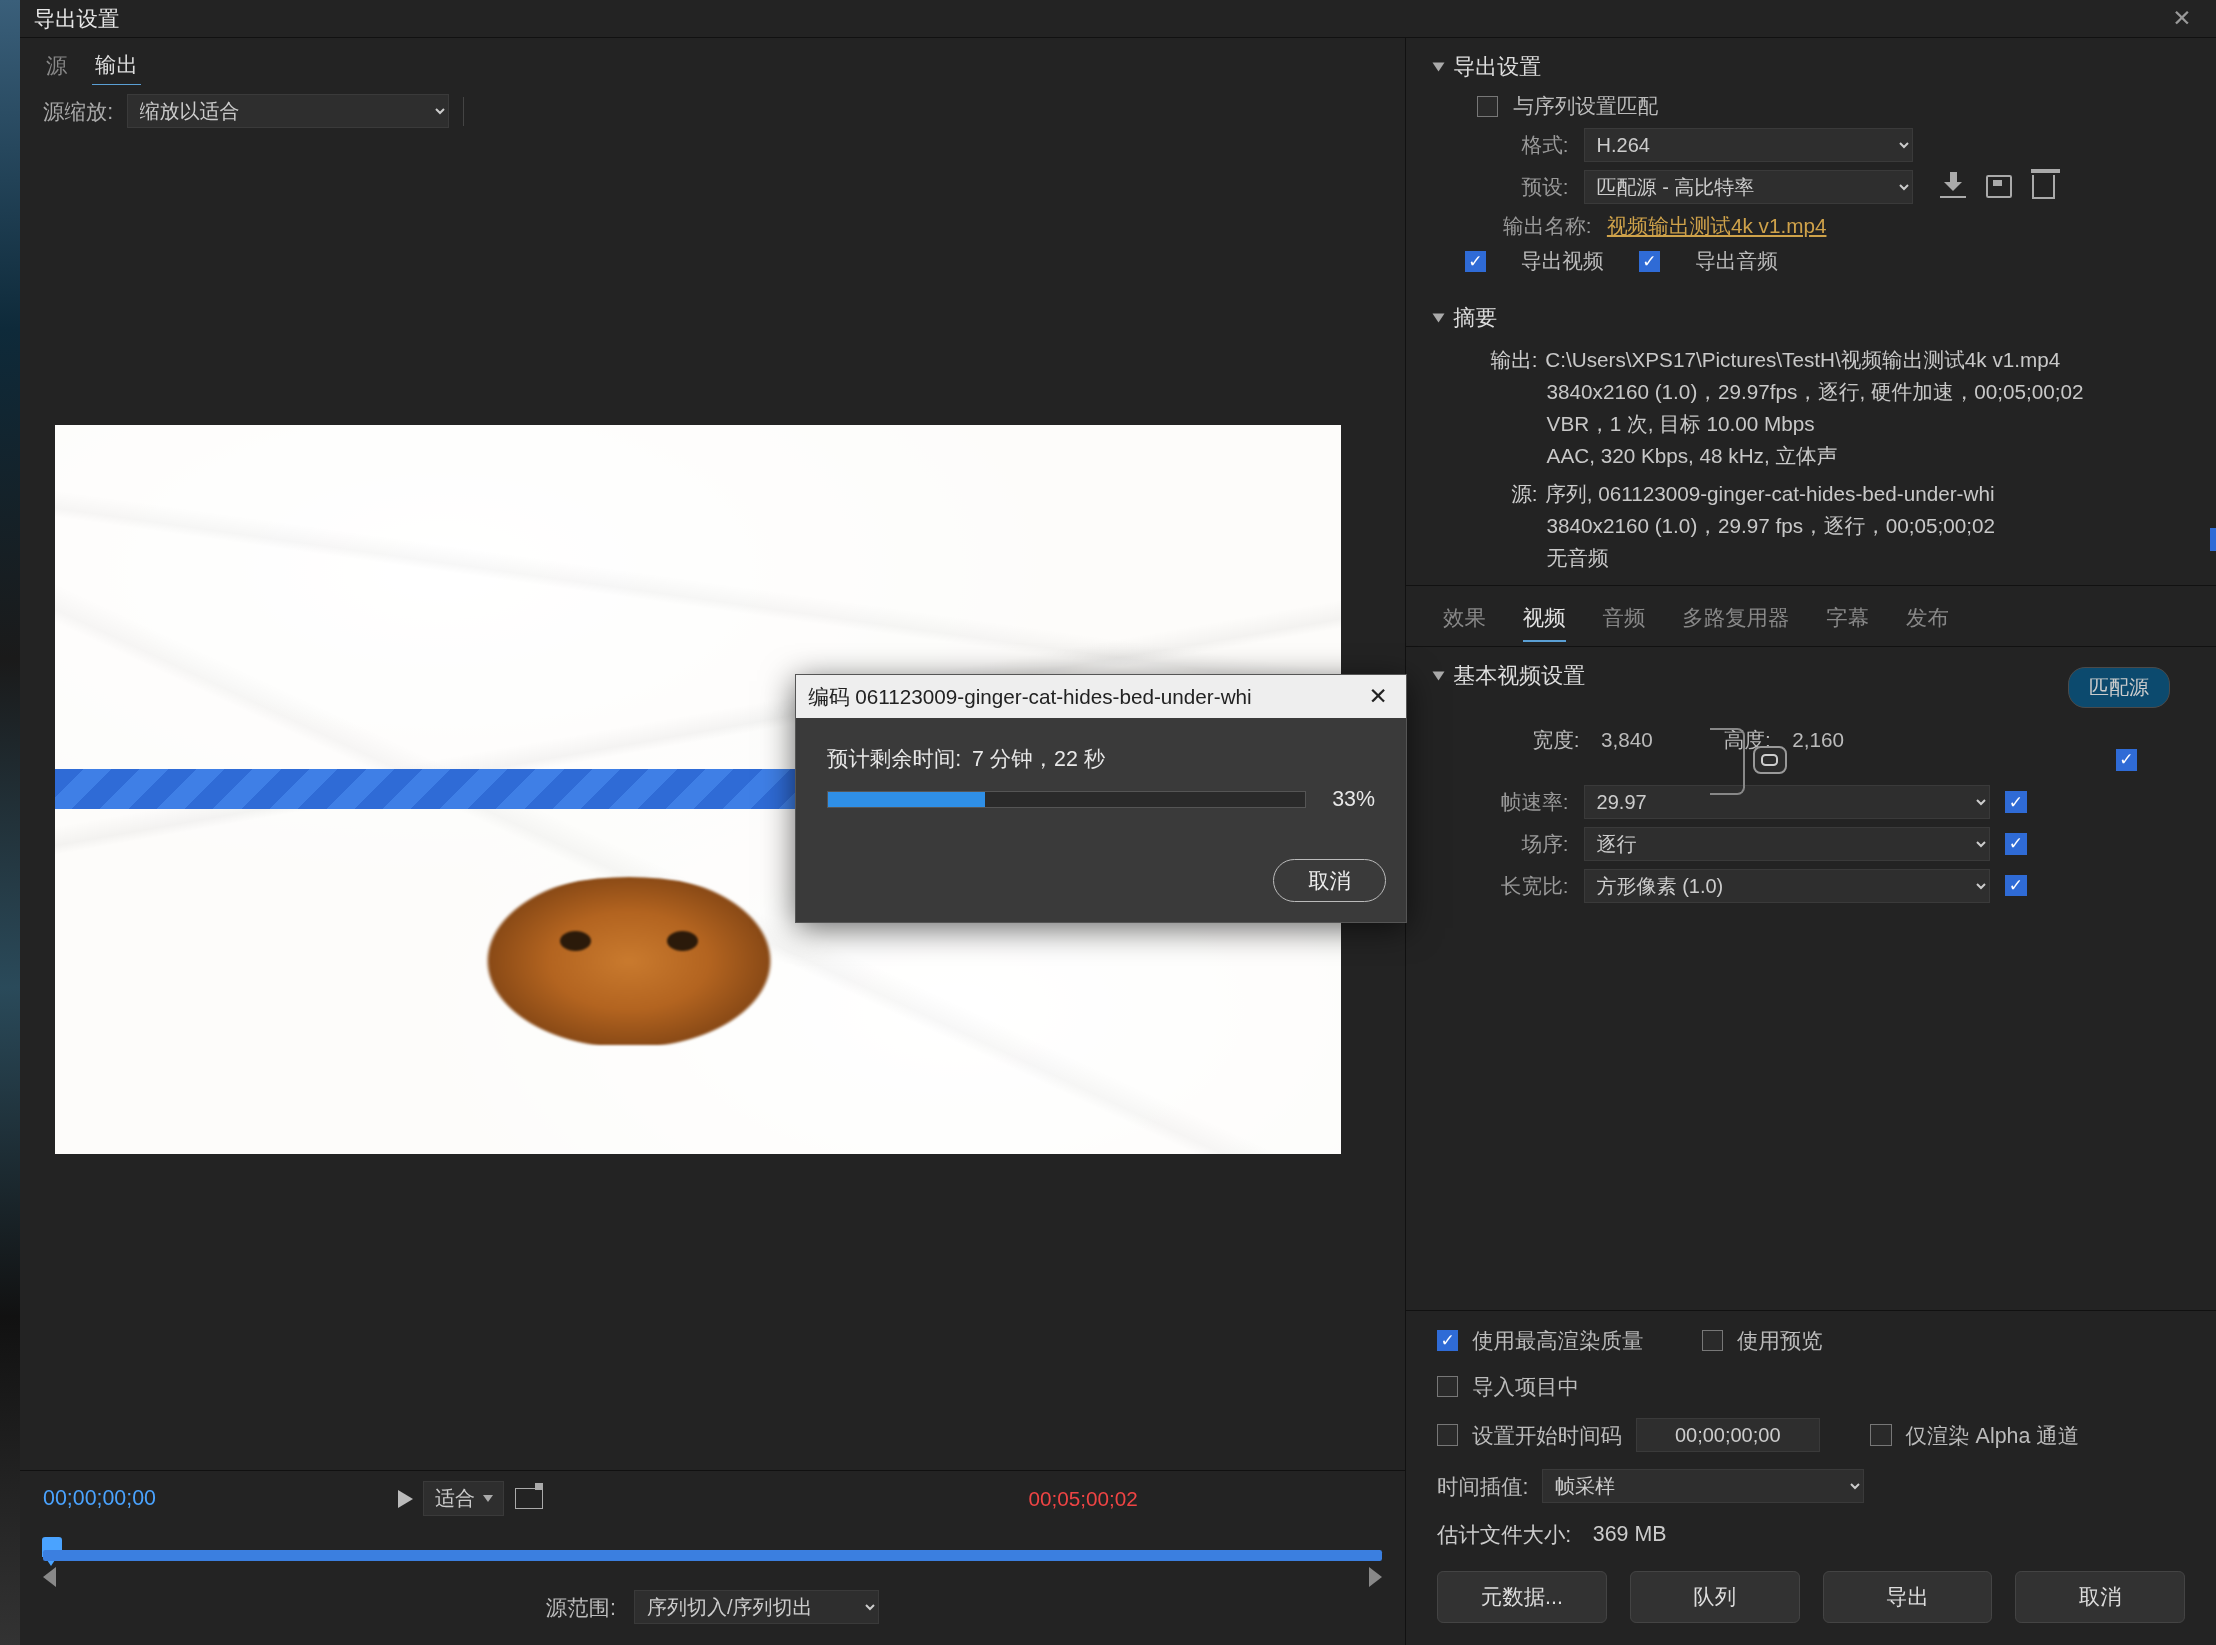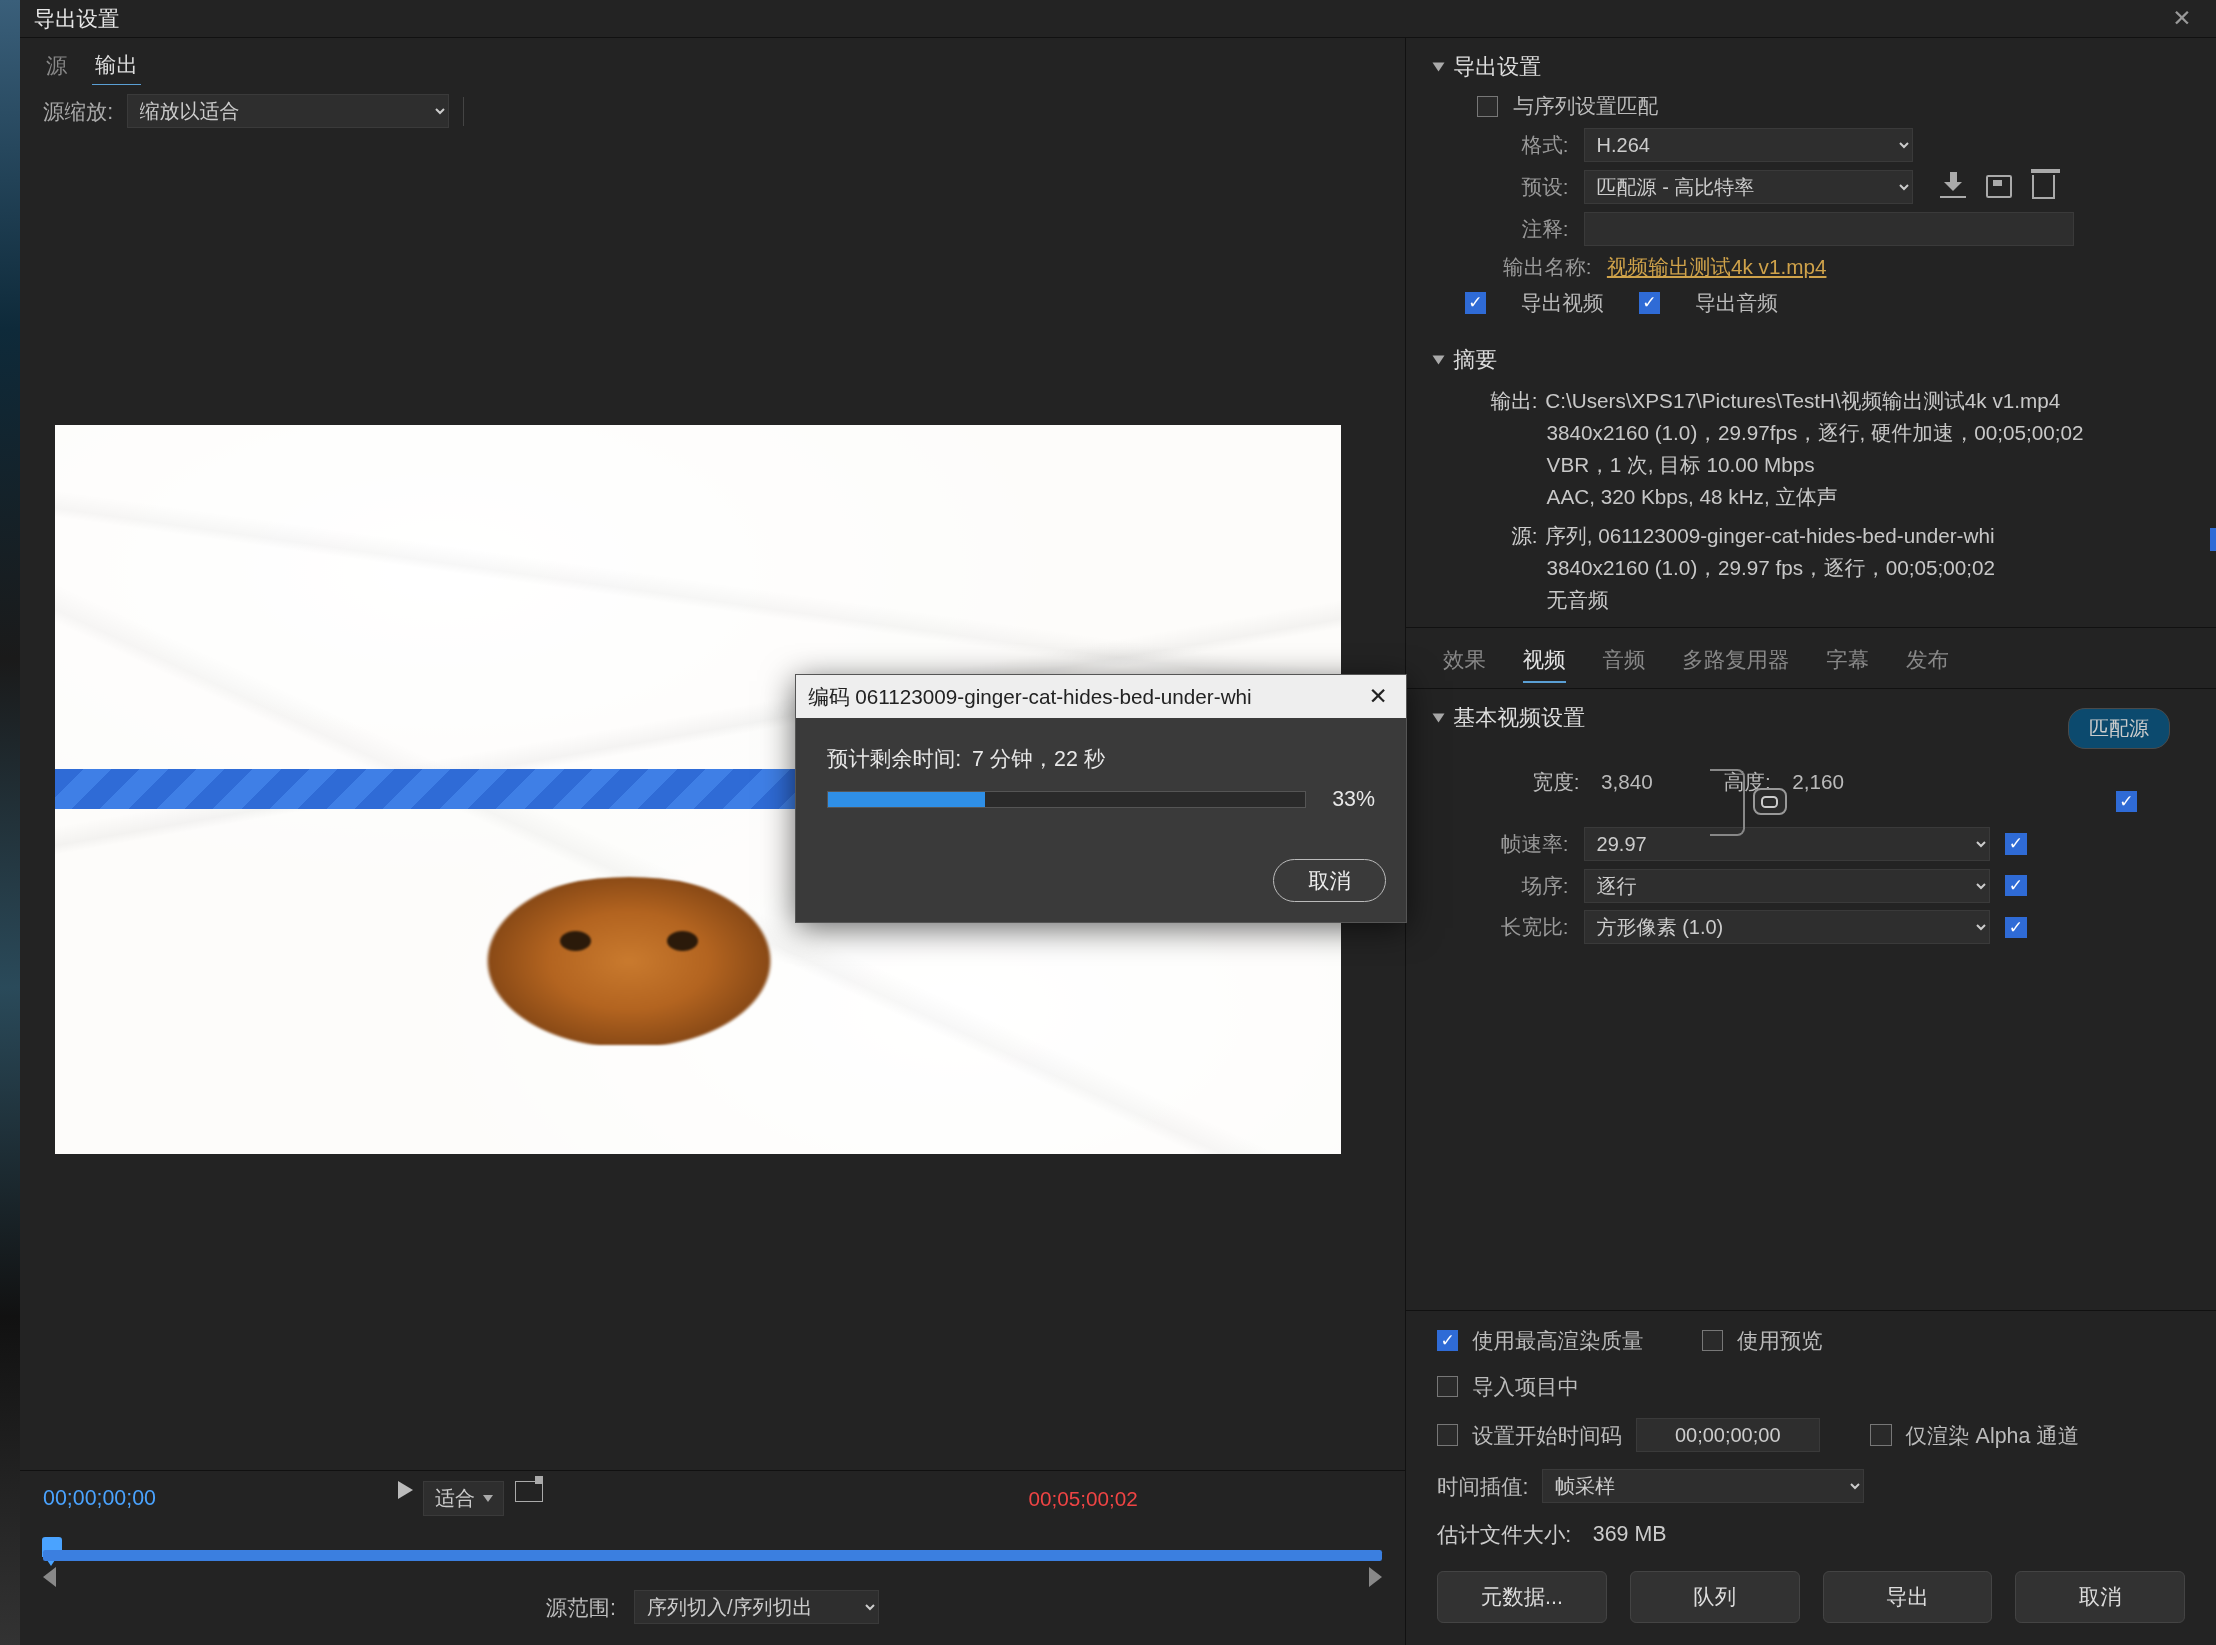--- a/index.html
+++ b/index.html
@@ -49,21 +49,21 @@
 
 .analysis-bar { position:absolute; left:35px; top:635px; width:1286px; height:40px;
   background:repeating-linear-gradient(135deg,#2f6bd6 0 20px,#3f7fe6 20px 40px); display:flex; align-items:center; justify-content:flex-end; padding-right:18.4px; color:#fff; font-size:20px; }
 .analysis-bar span { filter:drop-shadow(0 0 1.5px #000); }
 
 
 .transport { height:176px; background:#232323; border-top:1.5px solid #111; display:flex; flex-direction:column; color:#ccc; }
 .transport-row1 { display:flex; align-items:center; height:55px; padding:0 23px; gap:15.3px; }
 .tc { font-size:21.4px; color:#4aa3ff; }
 .tc.right { color:#ef4444; margin-left:auto;text-align:center; }
-.tr-center { flex:1; display:flex; align-items:flex-start; justify-content:center; gap:10.7px; }
+.tr-center { flex:1; display:flex; align-items:center; justify-content:center; gap:10.7px; }
 .tr-center .play { width:0;height:0;border-left:15.3px solid #bbb;border-top:9.2px solid transparent;border-bottom:9.2px solid transparent; }
 .tr-select { background:#2e2e2e; border:0.8px solid #3a3a3a; padding:3.1px 10.7px; font-size:20px; color:#ccc; display:flex; align-items:center; gap:7.7px; }
 .chev { width:0;height:0;border-left:5.4px solid transparent;border-right:5.4px solid transparent;border-top:7.7px solid #aaa; }
 .outset-icon { width:27.6px; height:21.4px; border:1.5px solid #aaa; position:relative; }
 .outset-icon::after { content:""; position:absolute; right:-1.5px; top:-6.1px; width:7.7px;height:7.7px;background:#aaa; }
 
 .timeline { height:51px; margin:3.1px 23px 0 23px; position:relative; }
 .timeline-track { position:absolute; left:0; right:0; top:21.4px; height:10.7px; background:#3b7fe0; border-radius:2.3px; }
 .timeline-head  { position:absolute; left:-1.5px; top:7.7px; width:20px; height:20px; background:#4aa3ff; border-radius:3.1px 3.1px 0 0; }
 .timeline-head::after { content:""; position:absolute; left:3.8px; top:20px; width:0;height:0;border-left:6.1px solid transparent;border-right:6.1px solid transparent;border-top:9.2px solid #4aa3ff; }
@@ -218,24 +218,20 @@
         <div class="row">
           <label>预设:</label>
           <select><option>匹配源 - 高比特率</option></select>
           <div class="icn-row">
             <span class="icon download"></span>
             <span class="icon save"></span>
             <span class="icon trash"></span>
           </div>
         </div>
         <div class="row">
-          <label>注释:</label>
-          <input type="text" style="flex: 0 0 490px;">
-        </div>
-        <div class="row">
           <label style="min-width:115px">输出名称:</label>
           <span style="color:#cfa24a;text-decoration:underline">视频输出测试4k v1.mp4</span>
         </div>
         <div class="row" style="margin-left:31px;gap:35px">
           <span class="chk on"></span>
           <span>导出视频</span>
           <span class="chk on"></span>
           <span>导出音频</span>
         </div>
       </div>

